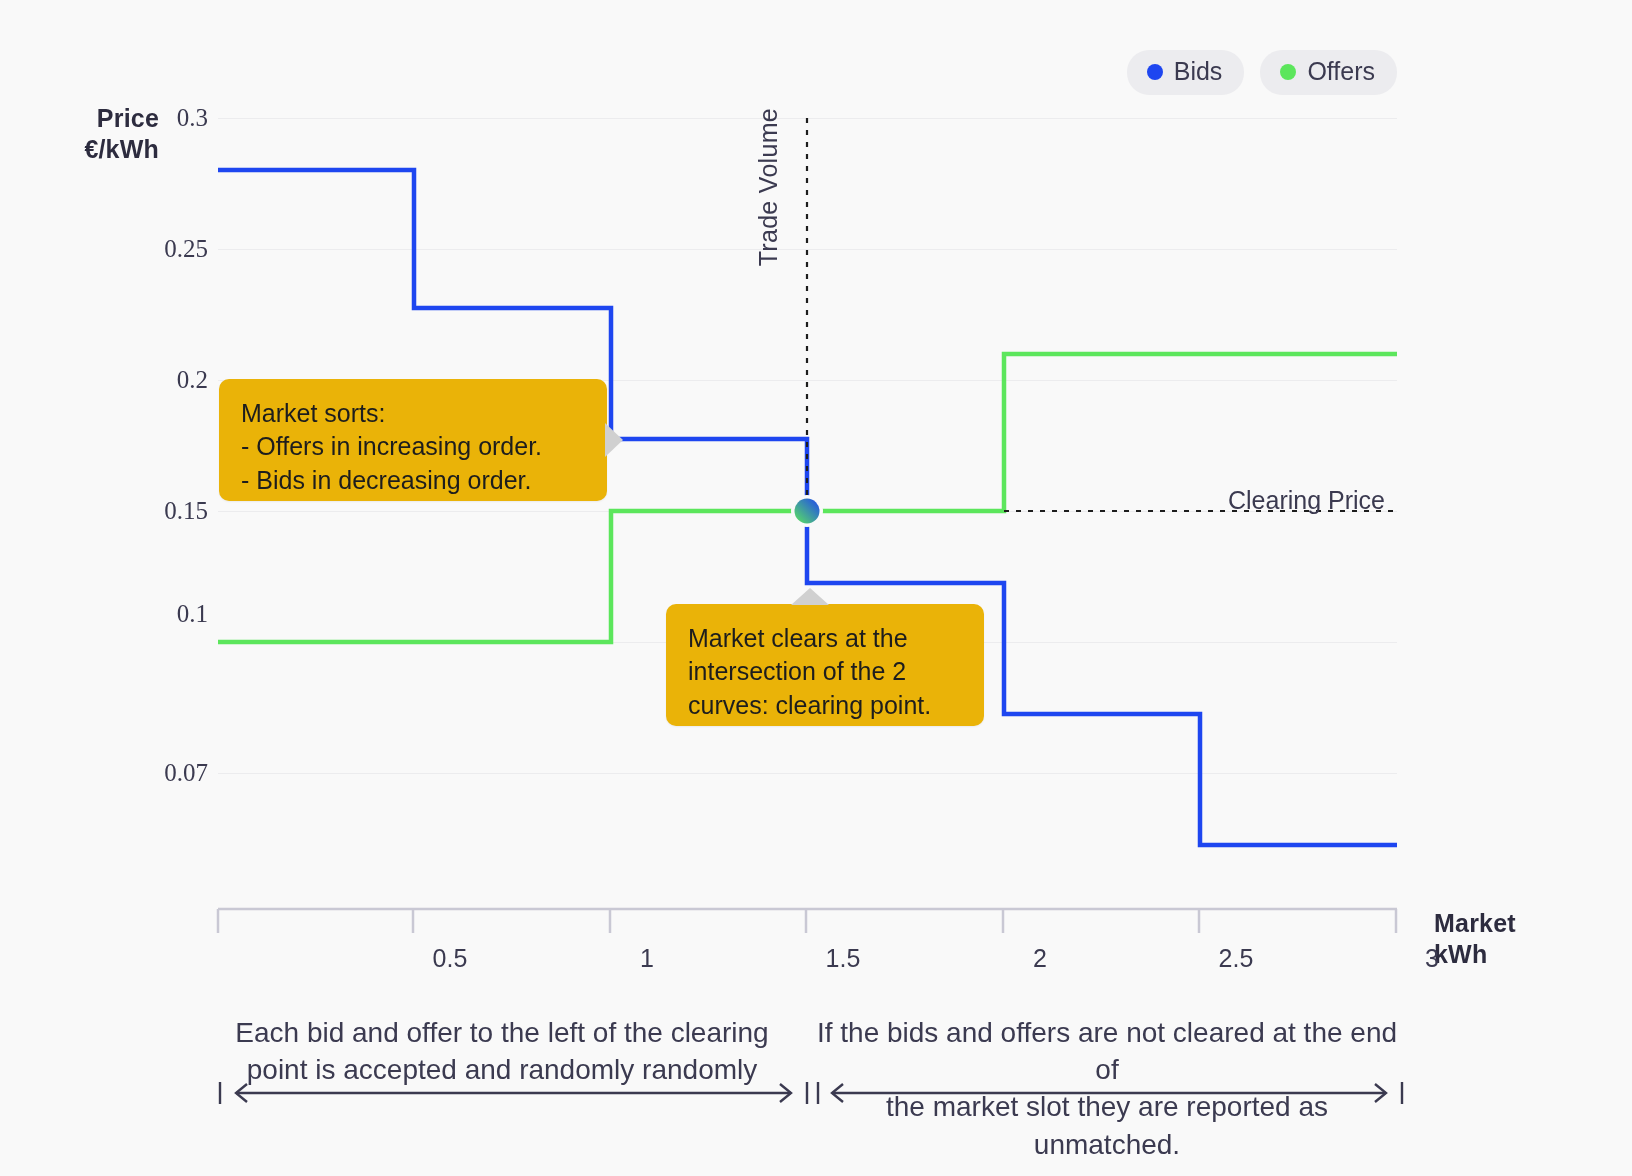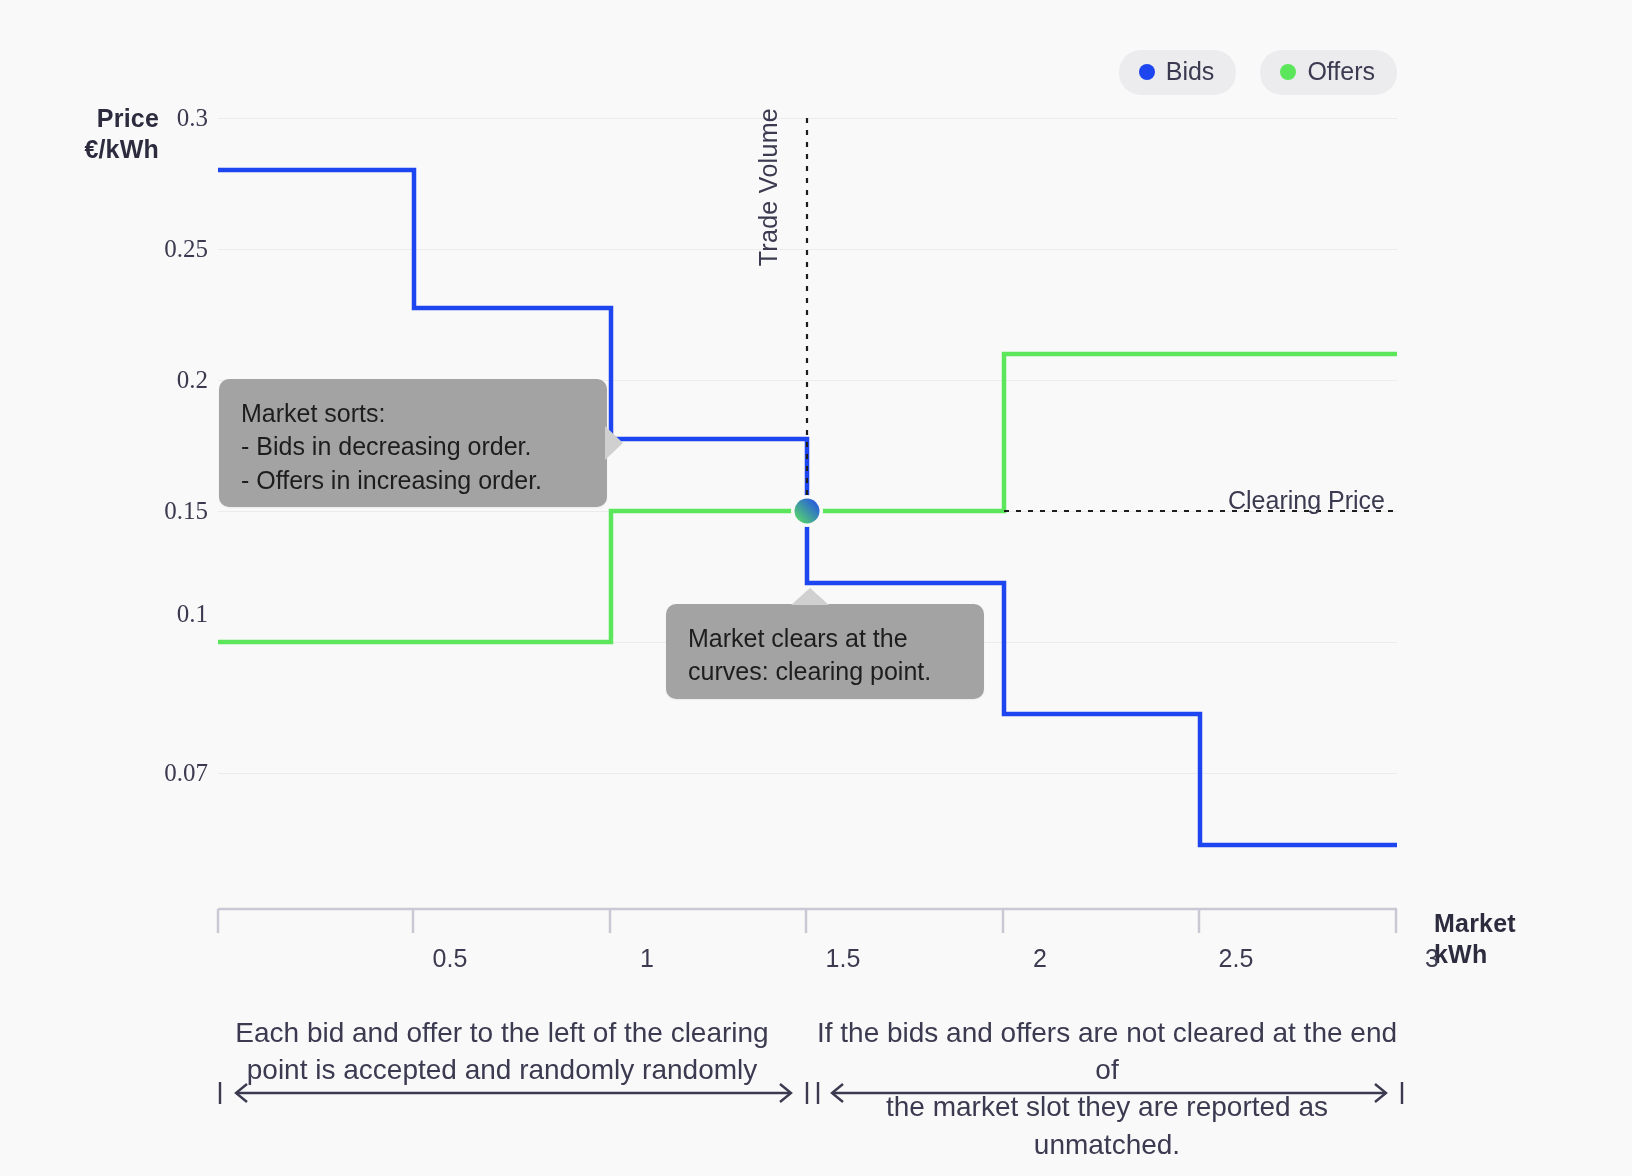--- a/index.html
+++ b/index.html
@@ -9,21 +9,21 @@
     font-family:"Liberation Sans", sans-serif;
     color:#3b3a50;
     overflow:hidden;
     position:relative;
   }
   #stage{position:absolute;inset:0;}
 
   
   .legend{
     position:absolute; top:50px; right:235px;
-    display:flex; gap:24px; align-items:flex-end;
+    display:flex; gap:16px; align-items:flex-end;
   }
   .legend-pill{
     display:flex; align-items:center; gap:11px;
     background:#ececef; border-radius:22px;
     padding:9px 22px 11px 20px;
     font-size:25px; color:#3b3a50; line-height:1;
   }
   .legend-dot{width:16px;height:16px;border-radius:50%;display:block;}
 
   
@@ -48,22 +48,22 @@
   }
 
   
   #plot{position:absolute; left:218px; top:118px; width:1179px; height:655px;}
   .gridline{position:absolute;left:0;width:100%;height:1px;background:#ececee;}
 
   svg.curves{position:absolute; left:-20px; top:-40px; width:1240px; height:790px; overflow:visible;}
 
   
   .tip{
-    position:absolute; background:#a3a3a3; border-radius:10px;
-    padding:18px 26px 10px 22px; font-size:25px; line-height:1.33;
+    position:absolute; background:#eab308; border-radius:10px;
+    padding:18px 26px 4px 22px; font-size:25px; line-height:1.33;
     color:#1d1d1d; box-shadow:0 1px 2px rgba(0,0,0,.06);
   }
   .tip .row{display:block; white-space:pre;}
   #tip-sort{left:219px; top:379px; width:340px;}
   #tip-sort:after{
     content:""; position:absolute; right:-16px; top:50%; transform:translateY(-50%);
     border-top:17px solid transparent; border-bottom:17px solid transparent;
     border-left:18px solid #d0d0d0;
   }
   #tip-clear{left:666px; top:604px; width:270px;}
@@ -177,26 +177,27 @@
       <line x1="1179" y1="1" x2="1179" y2="25" stroke="#c9c8d4" stroke-width="2.5"></line>
     </svg>
   </div>
 
   <div id="trade-volume-label">Trade Volume</div>
 
   <div id="clearing-price-label">Clearing Price</div>
 
   <div class="tip" id="tip-sort">
     <span class="row">Market sorts:</span>
+    <span class="row">- Offers in increasing order.</span>
     <span class="row">- Bids in decreasing order.</span>
-    <span class="row">- Offers in increasing order.</span>
   </div>
 
   <div class="tip" id="tip-clear">
     <span class="row">Market clears at the</span>
+    <span class="row">intersection of the 2</span>
     <span class="row">curves: clearing point.</span>
   </div>
 
   <div class="note" id="note-left">
     <span class="row">Each bid and offer to the left of the clearing</span>
     <span class="row">point is accepted and randomly randomly</span>
   </div>
   <div class="note" id="note-right">
     <span class="row">If the bids and offers are not cleared at the end of</span>
     <span class="row">the market slot they are reported as unmatched.</span>

